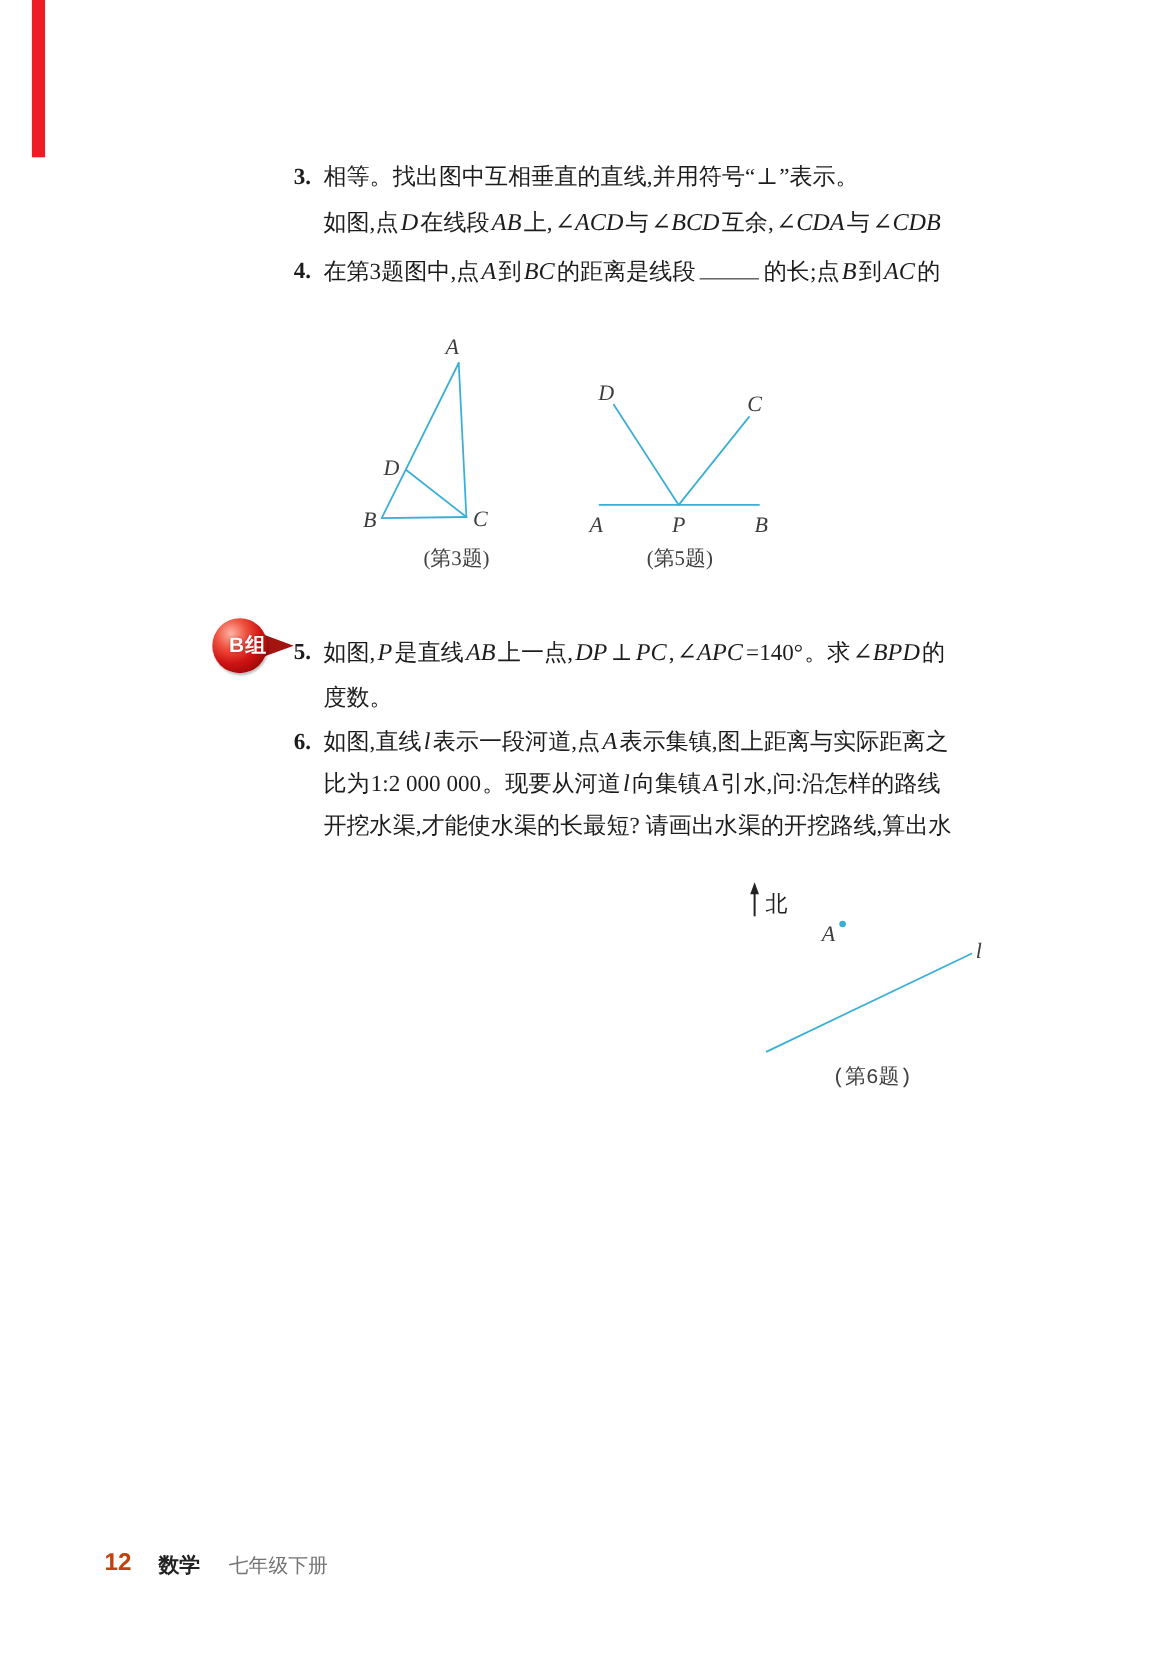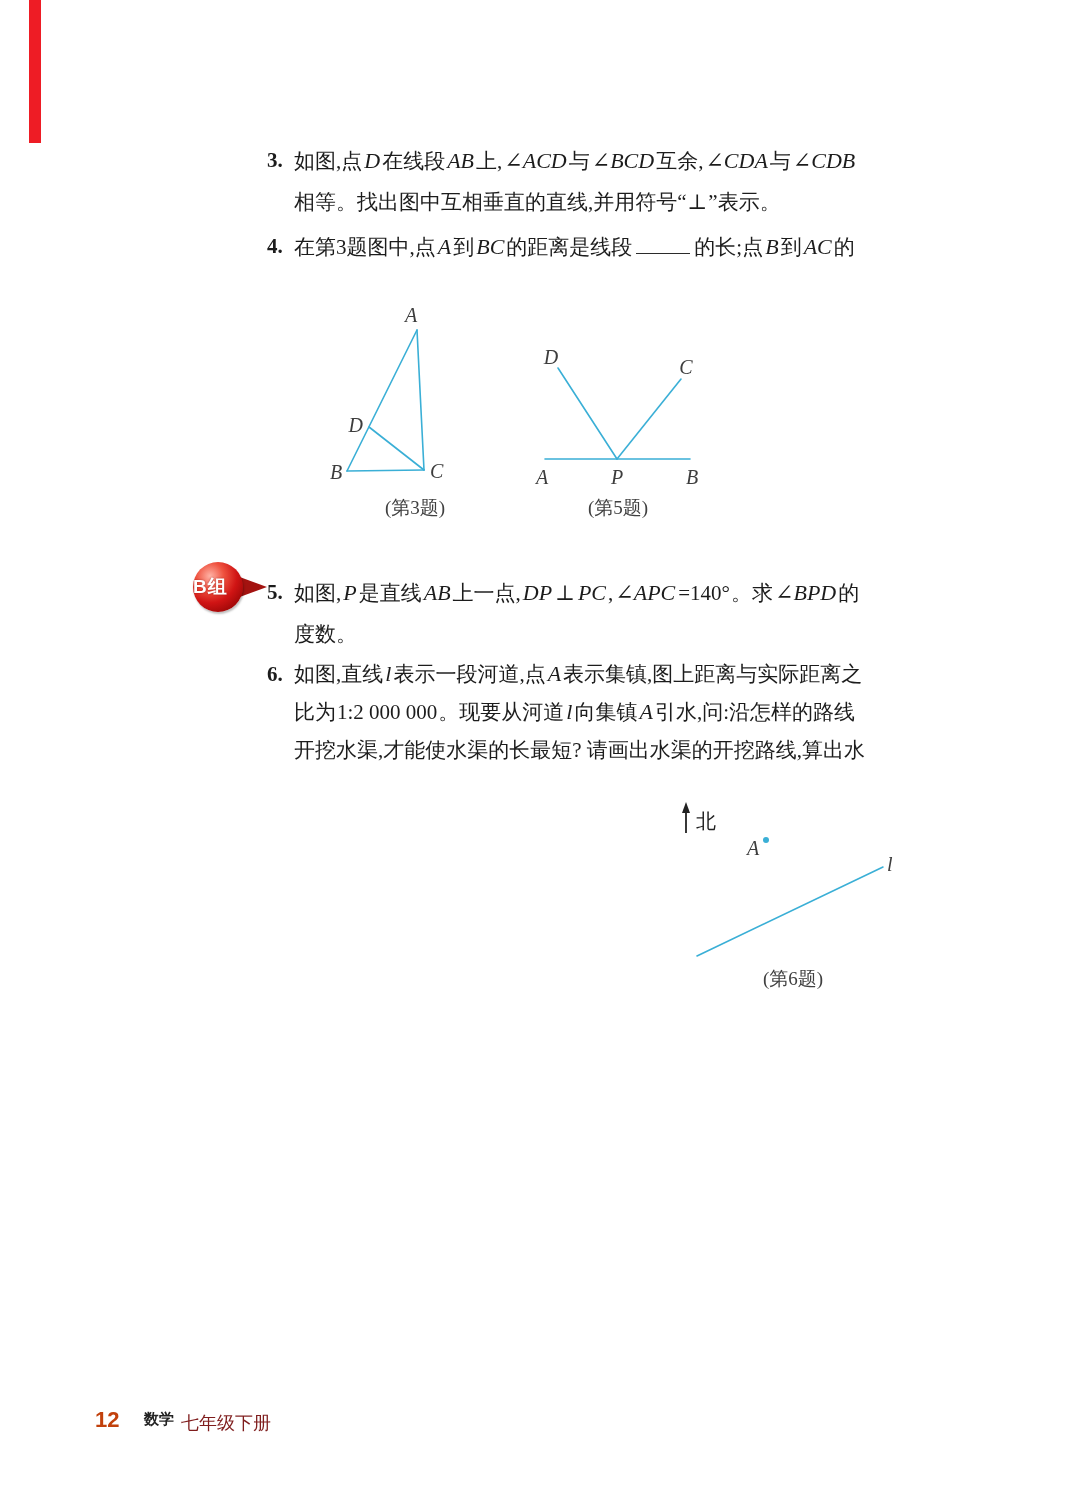--- a/index.html
+++ b/index.html
@@ -21,51 +21,51 @@
   .seg-m{font-family:"Liberation Serif","DejaVu Serif",serif;font-style:italic;font-size:22px;margin:0 2px;}
   .seg-rm{font-family:"Liberation Serif","DejaVu Serif",serif;font-size:21px;margin:0 1px;}
   .seg-bl{display:inline-block;width:54px;height:2px;border-bottom:1.6px solid #2b2b2b;vertical-align:baseline;margin:0 4px;}
 
   
   .badge-wrap{position:absolute;left:193px;top:562px;width:80px;height:52px;}
   .badge-tail{position:absolute;left:44px;top:14px;width:30px;height:22px;
     background:#a31310;clip-path:polygon(0 0,100% 50%,0 100%);}
   .badge-ball{position:absolute;left:0;top:0;width:50px;height:50px;border-radius:50%;
     background:radial-gradient(circle at 34% 28%, #ffb3a6 0%, #ef5340 28%, #d01414 55%, #8f0404 88%, #6d0000 100%);
-    display:flex;align-items:center;justify-content:flex-start;
+    display:flex;align-items:center;justify-content:flex-end;
     box-shadow:1px 2px 2px rgba(0,0,0,0.25);}
   .badge-label{color:#ffffff;font-family:"Liberation Sans","DejaVu Sans",sans-serif;
     font-weight:bold;font-size:19px;letter-spacing:1px;
     text-shadow:0 0 2px rgba(120,0,0,.6);}
 
   
   svg{position:absolute;overflow:visible;}
   .fig-line{stroke:#3aafd6;stroke-width:1.6;fill:none;stroke-linecap:round;}
   .fig-label{font-family:"Liberation Serif","DejaVu Serif",serif;font-style:italic;
     font-size:20px;fill:#3d3d3d;}
   .fig-label-cn{font-family:"Liberation Serif","DejaVu Serif",serif;font-size:20px;fill:#222;}
   .caption{position:absolute;transform:translateX(-50%);font-size:19px;color:#404040;white-space:nowrap;}
 
   
   .footer{position:absolute;top:1407px;left:0;width:100%;height:30px;
     font-family:"Liberation Sans","DejaVu Sans",sans-serif;}
   .footer .pageno{position:absolute;left:95px;top:0;font-size:22px;font-weight:bold;color:#c2410c;}
-  .footer .subject{position:absolute;left:144px;top:3px;font-size:15px;font-weight:bold;color:#222;}
-  .footer .volume{position:absolute;left:181px;top:4px;font-size:18px;color:#7f1d1d;}
+  .footer .subject{position:absolute;left:144px;top:3px;font-size:19px;font-weight:bold;color:#222;}
+  .footer .volume{position:absolute;left:208px;top:4px;font-size:18px;color:#737373;}
 </style>
 </head>
 <body>
 
 <div class="edge-tab"></div>
 
 <div class="problem" style="top:140px;">
   <div class="pnum">3.</div>
   <div class="plines">
+    <div class="pline"><span class="seg-cn">相等。找出图中互相垂直的直线,并用符号“</span><span class="seg-rm">⊥</span><span class="seg-cn">”表示。</span></div>
     <div class="pline"><span class="seg-cn">如图,点</span><span class="seg-m">D</span><span class="seg-cn">在线段</span><span class="seg-m">AB</span><span class="seg-cn">上,</span><span class="seg-m">∠ACD</span><span class="seg-cn">与</span><span class="seg-m">∠BCD</span><span class="seg-cn">互余,</span><span class="seg-m">∠CDA</span><span class="seg-cn">与</span><span class="seg-m">∠CDB</span></div>
-    <div class="pline"><span class="seg-cn">相等。找出图中互相垂直的直线,并用符号“</span><span class="seg-rm">⊥</span><span class="seg-cn">”表示。</span></div>
   </div>
 </div>
 
 <div class="problem" style="top:226px;">
   <div class="pnum">4.</div>
   <div class="plines">
     <div class="pline"><span class="seg-cn">在第3题图中,点</span><span class="seg-m">A</span><span class="seg-cn">到</span><span class="seg-m">BC</span><span class="seg-cn">的距离是线段</span><span class="seg-bl"></span><span class="seg-cn">的长;点</span><span class="seg-m">B</span><span class="seg-cn">到</span><span class="seg-m">AC</span><span class="seg-cn">的</span></div>
   </div>
 </div>
 
@@ -119,19 +119,19 @@
 
 <svg style="left:675px;top:797px;" width="230" height="168">
   <line x1="11" y1="36" x2="11" y2="14" stroke="#222" stroke-width="1.8"></line>
   <polygon points="11,5 7,16 15,16" fill="#222"></polygon>
   <text class="fig-label-cn" x="21" y="31" text-anchor="start">北</text>
   <text class="fig-label" x="72" y="58" text-anchor="start">A</text>
   <circle cx="91" cy="43" r="3" fill="#3aafd6"></circle>
   <line class="fig-line" x1="22" y1="159" x2="208" y2="70"></line>
   <text class="fig-label" x="212" y="74" text-anchor="start">l</text>
 </svg>
-<div class="caption" style="left:793px;top:966px;">(第6题)</div>
+<div class="caption" style="left:793px;top:966px;font-family:Liberation Mono, monospace;">(第6题)</div>
 
 <div class="footer">
   <span class="pageno">12</span>
   <span class="subject">数学</span>
   <span class="volume">七年级下册</span>
 </div>
 
 </body></html>

